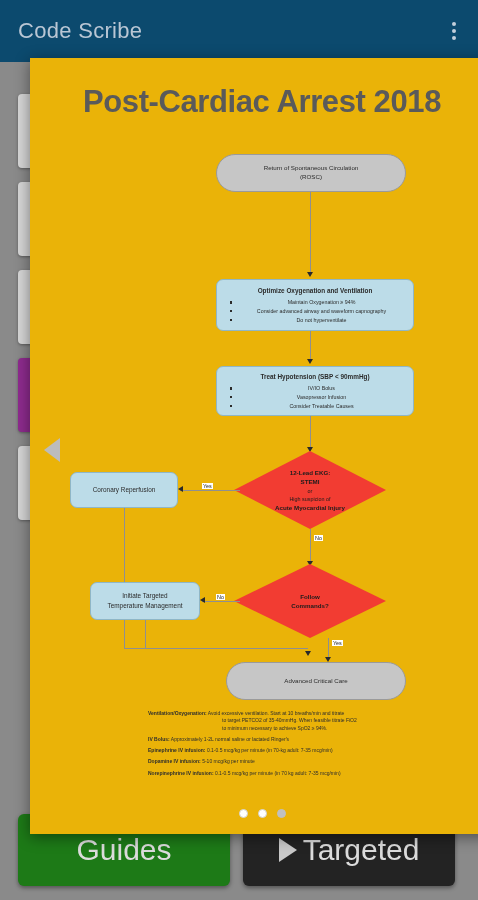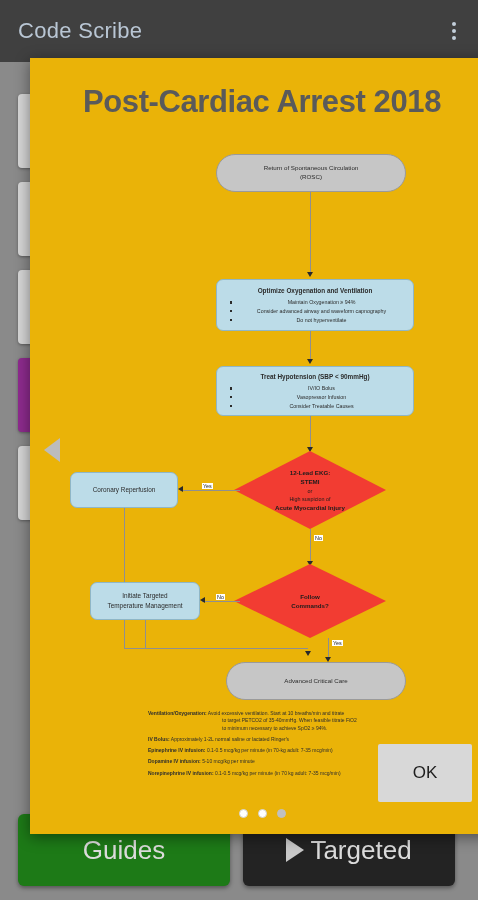--- a/index.html
+++ b/index.html
@@ -7,21 +7,21 @@
     width: 478px; height: 900px;
     font-family: "Liberation Sans", sans-serif;
     background: #8a8a8a;
     overflow: hidden;
   }
   #screen { position: relative; width: 478px; height: 900px; overflow: hidden; background: #8a8a8a; }
 
   
   .appbar {
     position: absolute; left: 0; top: 0; width: 478px; height: 62px;
-    background: #404040;
+    background: #0c4a6e;
     display: flex; align-items: center;
   }
   .appbar-title {
     color: #b9c6d4; font-size: 22px; letter-spacing: .3px;
     margin-left: 18px; font-weight: 400;
   }
   .overflow-dots {
     position: absolute; right: 16px; top: 50%; transform: translateY(-50%);
     display: flex; flex-direction: column; gap: 3px; align-items: center;
     padding: 6px 6px;
@@ -30,21 +30,21 @@
 
   
   .bg-layer { position: absolute; left: 0; top: 62px; width: 478px; height: 838px; background: #8a8a8a; }
   .bg-card {
     position: absolute; border-radius: 4px;
     box-shadow: 0 1px 3px rgba(0,0,0,.35);
   }
   .bg-btn {
     position: absolute; border-radius: 6px;
     display: flex; align-items: center; justify-content: center;
-    color: #dcdcdc; font-size: 26px; font-weight: 400;
+    color: #dcdcdc; font-size: 30px; font-weight: 400;
     box-shadow: 0 2px 4px rgba(0,0,0,.4);
     overflow: hidden;
   }
   .bg-btn-guides { left: 18px; top: 752px; width: 212px; height: 72px; background: #1d7a17; }
   .bg-btn-metro  { left: 243px; top: 752px; width: 212px; height: 72px; background: #232323; }
   .play-tri {
     width: 0; height: 0; border-left: 18px solid #c9c9c9;
     border-top: 12px solid transparent; border-bottom: 12px solid transparent;
     margin-right: 6px; flex: none;
   }
@@ -289,21 +289,20 @@
       <div class="note">
         <b>Dopamine IV infusion:</b>
         <span>5-10 mcg/kg per minute</span>
       </div>
       <div class="note">
         <b>Norepinephrine IV infusion:</b>
         <span>0.1-0.5 mcg/kg per minute (in 70 kg adult: 7-35 mcg/min)</span>
       </div>
     </div>
 
-    <button class="ok-button">OK</button>
 
     <div class="dots">
       <span class="dot"></span>
       <span class="dot"></span>
       <span class="dot active"></span>
     </div>
   </div>
 </div>
 
 </body></html>

